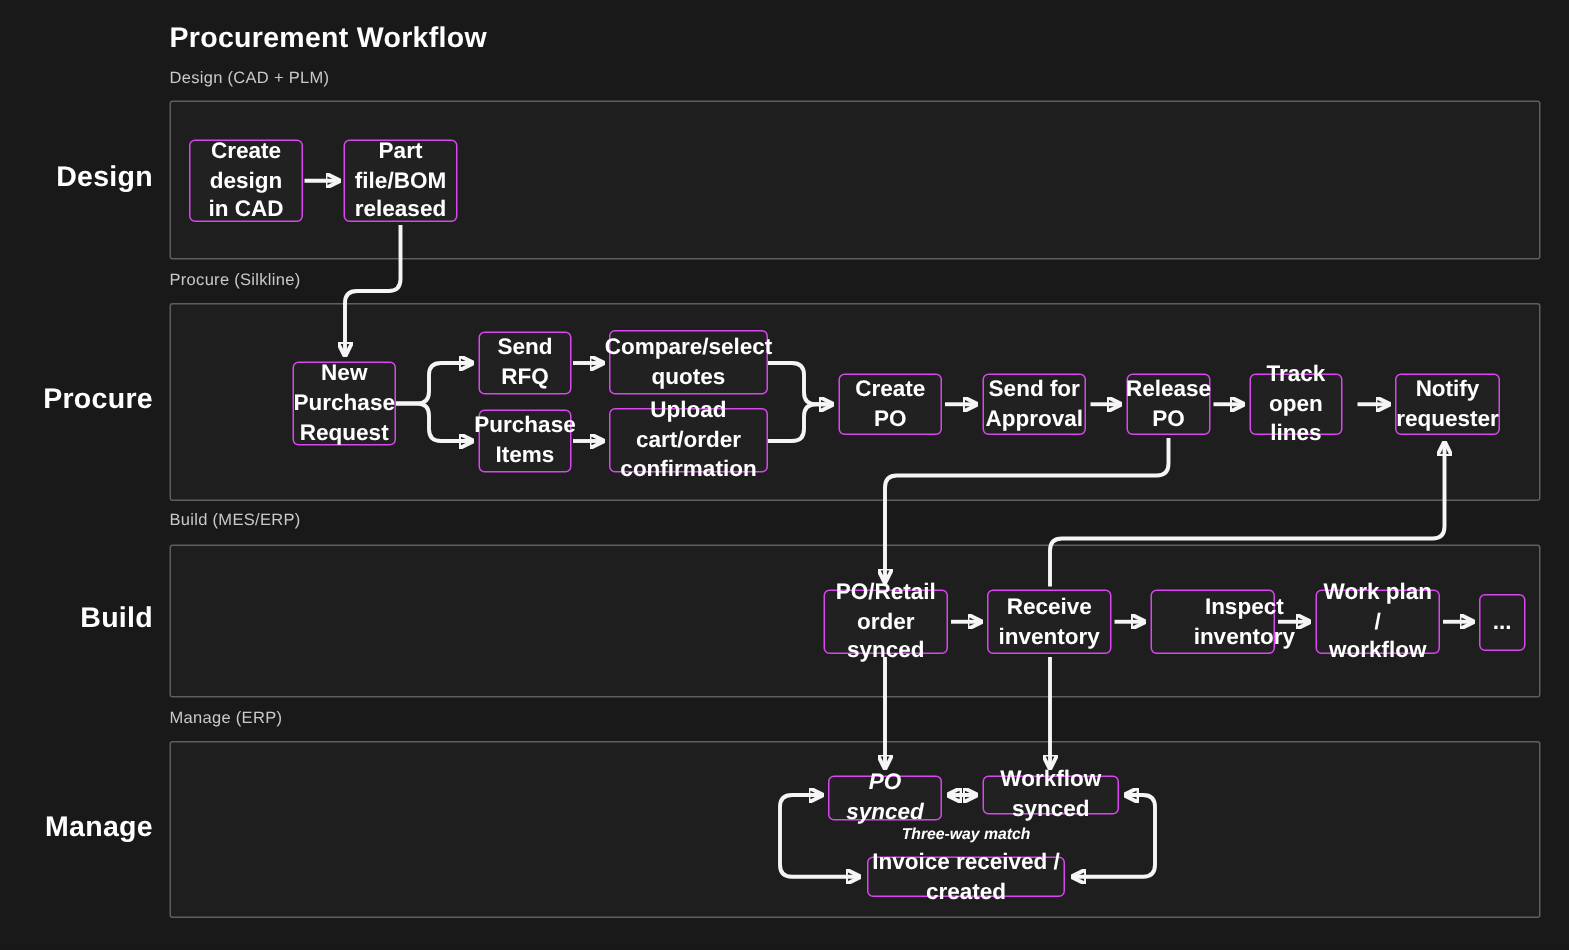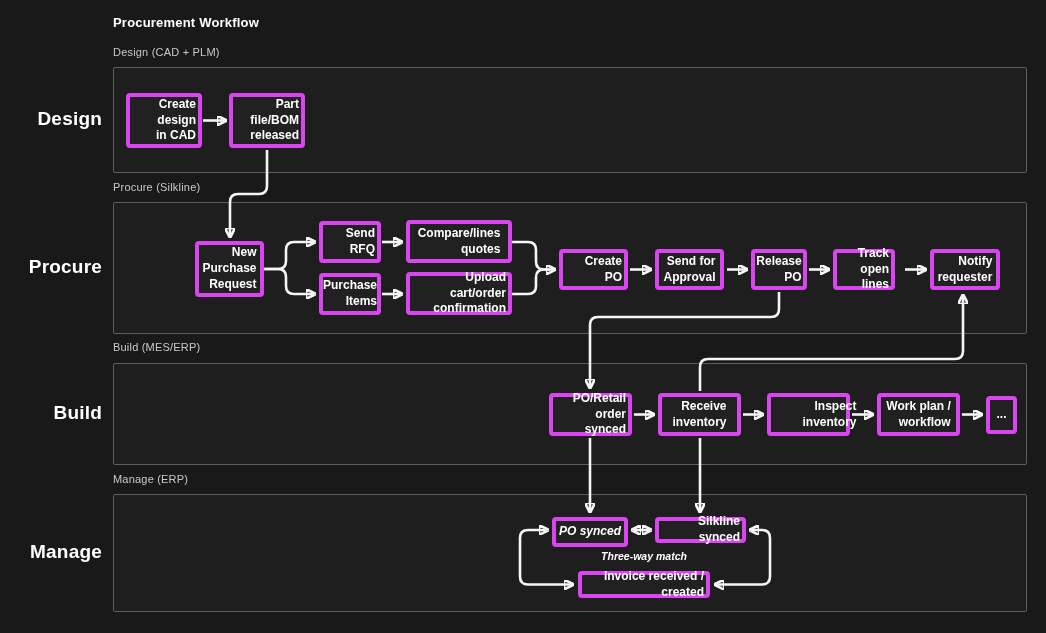--- a/index.html
+++ b/index.html
@@ -3,40 +3,40 @@
 <meta charset="utf-8">
 <style>
   html,body{margin:0;padding:0;background:#191919;}
   #stage{
     position:relative;width:1046px;height:633px;overflow:hidden;
     background:#191919;font-family:"Liberation Sans",sans-serif;
     -webkit-font-smoothing:antialiased;
   }
   .title{
     position:absolute;left:113px;top:15px;color:#ffffff;
-    font-size:13px;font-weight:bold;letter-spacing:.2px;
+    font-size:19px;font-weight:bold;letter-spacing:.2px;
   }
   .lane-header{
     position:absolute;left:113px;color:#c9c9c9;font-size:11px;letter-spacing:.2px;
   }
   .lane-box{
     position:absolute;left:113px;width:912px;
     border:1px solid #5e5e5e;background:#1e1e1e;border-radius:2px;
   }
   .side-label{
     position:absolute;left:0;width:102px;
     display:flex;align-items:center;justify-content:flex-end;
     color:#ffffff;font-size:19px;font-weight:bold;letter-spacing:.2px;
   }
   .node{
     position:absolute;box-sizing:border-box;
     display:flex;align-items:center;justify-content:center;
-    text-align:right;white-space:pre-line;
-    background:#212121;border:4px solid #d946ef;border-radius:4px;
-    color:#ffffff;font-size:12px;font-weight:bold;line-height:1.32;
+    text-align:center;white-space:pre-line;
+    background:#212121;border:1px solid #d946ef;border-radius:4px;
+    color:#ffffff;font-size:15px;font-weight:bold;line-height:1.32;
     padding:2px;
   }
   .annotation{
     position:absolute;color:#ffffff;font-size:10.5px;font-weight:bold;
     font-style:italic;text-align:center;
   }
   #connectors{position:absolute;left:0;top:0;pointer-events:none;}
   #connectors path{stroke:#f5f5f5;stroke-width:2.6;fill:none;stroke-linejoin:round;}
 </style>
 </head>
@@ -104,21 +104,21 @@
 in CAD</div>
   <div class="node" style="left:229px;top:93px;width:76px;height:55px;">Part file/BOM
 released</div>
 
   <div class="node" style="left:195px;top:241px;width:69px;height:56px;">New
 Purchase
 Request</div>
   <div class="node" style="left:319px;top:221px;width:62px;height:42px;">Send RFQ</div>
   <div class="node" style="left:319px;top:273px;width:62px;height:42px;">Purchase
 Items</div>
-  <div class="node" style="left:406px;top:220px;width:106px;height:43px;">Compare/lines
+  <div class="node" style="left:406px;top:220px;width:106px;height:43px;">Compare/select
 quotes</div>
   <div class="node" style="left:406px;top:272px;width:106px;height:43px;">Upload cart/order
 confirmation</div>
   <div class="node" style="left:559px;top:249px;width:69px;height:41px;">Create PO</div>
   <div class="node" style="left:655px;top:249px;width:69px;height:41px;">Send for
 Approval</div>
   <div class="node" style="left:751px;top:249px;width:56px;height:41px;">Release
 PO</div>
   <div class="node" style="left:833px;top:249px;width:62px;height:41px;">Track open
 lines</div>
@@ -129,17 +129,17 @@
 order synced</div>
   <div class="node" style="left:658px;top:393px;width:83px;height:43px;">Receive
 inventory</div>
   <div class="node" style="left:767px;top:393px;width:83px;height:43px;padding-left:44px;">Inspect
 inventory</div>
   <div class="node" style="left:877px;top:393px;width:83px;height:43px;">Work plan /
 workflow</div>
   <div class="node" style="left:986px;top:396px;width:31px;height:38px;">...</div>
 
   <div class="node" style="left:552px;top:517px;width:76px;height:30px;font-style:italic;">PO synced</div>
-  <div class="node" style="left:655px;top:517px;width:91px;height:26px;">Silkline synced</div>
+  <div class="node" style="left:655px;top:517px;width:91px;height:26px;">Workflow synced</div>
   <div class="annotation" style="left:559px;top:550px;width:170px;">Three-way match</div>
   <div class="node" style="left:578px;top:571px;width:132px;height:27px;">Invoice received / created</div>
 
 </div>
 
 </body></html>

